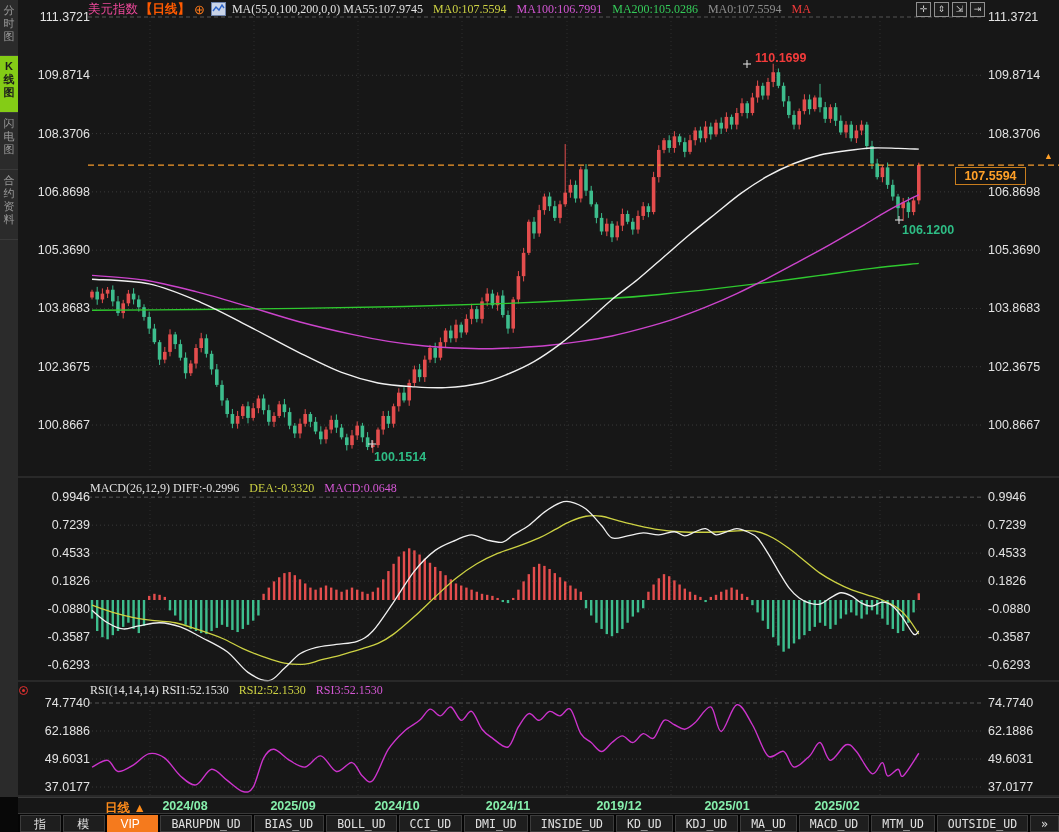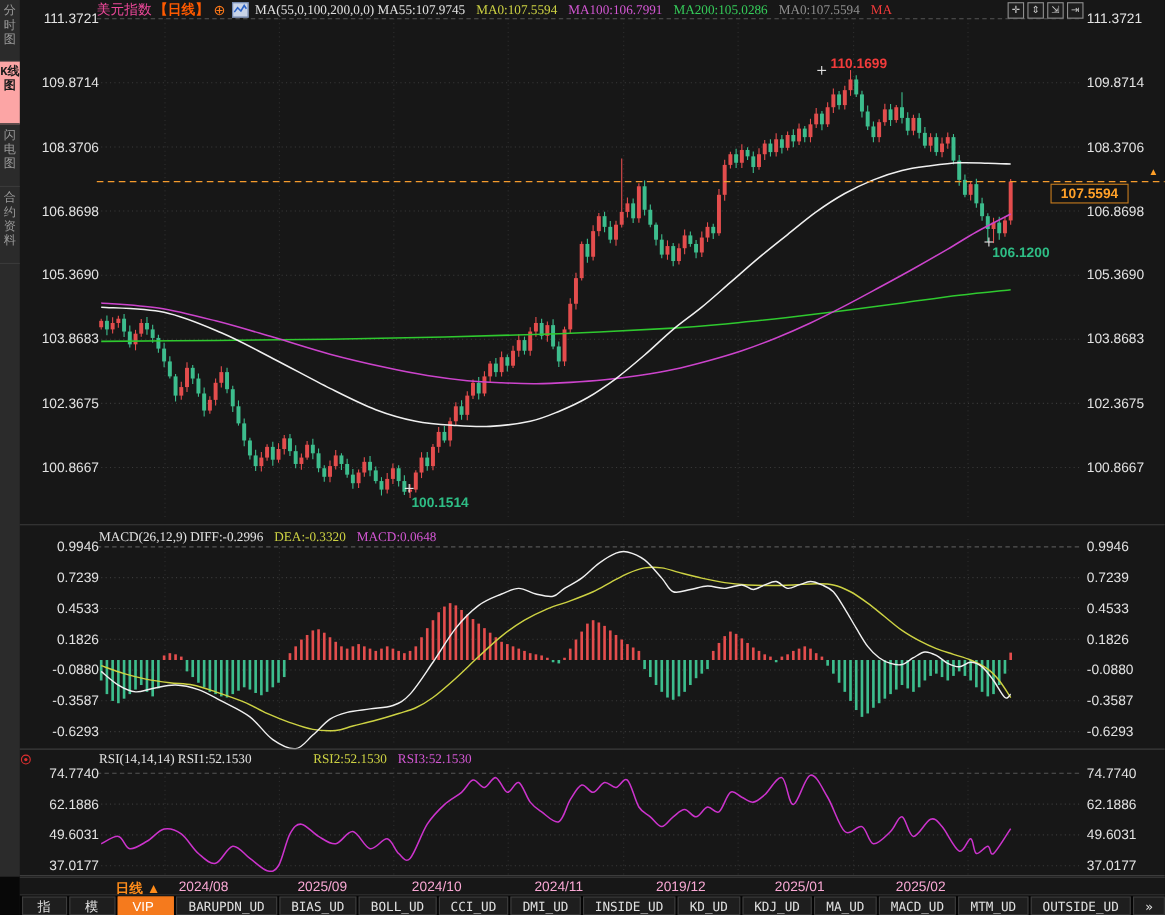--- a/index.html
+++ b/index.html
@@ -3,21 +3,21 @@
 <meta charset="utf-8">
 <style>
   html,body{margin:0;padding:0;background:#0b0b0b;}
   #app{position:relative;width:1059px;height:832px;background:#171717;overflow:hidden;
        font-family:"Liberation Sans",sans-serif;color:#ddd;font-size:12px;}
   .abs{position:absolute;}
   
   #sidebar{left:0;top:0;width:18px;height:832px;background:#2b2b2b;}
   .side-tab{width:18px;text-align:center;font-size:11px;line-height:13px;color:#9a9a9a;
             word-break:break-all;padding-top:4px;box-sizing:border-box;border-bottom:1px solid #3a3a3a;cursor:pointer;}
-  .side-tab.active{background:#fca5a5;color:#1c1c1c;font-weight:bold;font-family:Liberation Mono, monospace;}
+  .side-tab.active{background:#84cc16;color:#1c1c1c;font-weight:bold;}
   #sidebar-bottom-mask{left:0;top:797px;width:18px;height:35px;background:#080808;}
   
   #header{left:88px;top:1px;height:16px;display:flex;align-items:center;gap:6px;white-space:nowrap;}
   #header .t{font-size:12.5px;}
   .legend-row{display:flex;gap:10px;align-items:center;white-space:nowrap;}
   .legend-item{font-size:12px;font-family:Liberation Serif, serif;}
   #top-icons{right:74px;top:2px;display:flex;gap:3px;}
   .ticon{width:13px;height:13px;border:1px solid #8f8f8f;color:#c9c9c9;font-size:9px;line-height:13px;
          text-align:center;background:#1d1d1d;cursor:pointer;}
   .mini-chart-icon{display:inline-block;width:13px;height:12px;background:#c9d4e8;border:1px solid #6d83ad;position:relative;}
@@ -30,21 +30,21 @@
   #rsi-legend{left:90px;top:683px;}
   
   .ann{position:absolute;font-weight:bold;font-size:12.5px;}
   
   #price-box{left:955px;top:167px;width:69px;height:16px;border:1px solid #c87d1e;background:#141414;
              color:#ffa028;font-size:12.5px;font-weight:bold;text-align:center;line-height:16px;}
   #price-arrow{left:1044px;top:151px;color:#ffa028;font-size:9px;}
   
   #date-row{left:18px;top:797px;width:1041px;height:15px;border-top:1px solid #3a3a3a;background:#171717;}
   #period-label{position:absolute;left:87px;top:2px;color:#ff8c1a;font-weight:bold;font-size:12.5px;}
-  .date-label{position:absolute;top:1px;font-weight:normal;color:#f9a8d4;font-size:12.5px;transform:translateX(-50%);}
+  .date-label{position:absolute;top:1px;font-weight:bold;color:#86efac;font-size:12.5px;transform:translateX(-50%);}
   
   #toolbar{left:18px;top:813px;width:1041px;height:19px;background:#050505;border-top:1px solid #3a3a3a;
            display:flex;align-items:center;gap:2px;padding-left:2px;box-sizing:border-box;}
   .tb-btn{height:17px;line-height:16px;padding:0 10px;background:#1e1e1e;border:1px solid #3c3c3c;
           color:#e0e0e0;font-family:"DejaVu Sans Mono",monospace;font-size:11.5px;cursor:pointer;box-sizing:border-box;}
   .tb-btn.cjk{font-family:"Liberation Sans",sans-serif;font-size:12px;padding:0 13px;}
   .tb-btn.active{background:#f57a1d;border-color:#f57a1d;color:#fff;}
   #alarm-icon{left:19px;top:686px;width:7px;height:7px;border:1.5px solid #e03030;border-radius:50%;}
   #alarm-icon:after{content:"";position:absolute;left:2px;top:2px;width:3px;height:3px;background:#e03030;border-radius:50%;}
   svg{position:absolute;left:0;top:0;}
@@ -672,21 +672,21 @@
       <div class="axis-label axis-right" style="left: 988px; top: 780.027px;">37.0177</div>
     </div>
 
   <div id="macd-legend" class="abs legend-row">
       <span class="legend-item" style="color: rgb(226, 226, 226);">MACD(26,12,9) DIFF:-0.2996</span>
       <span class="legend-item" style="color: rgb(205, 210, 67);">DEA:-0.3320</span>
       <span class="legend-item" style="color: rgb(212, 87, 212);">MACD:0.0648</span>
     </div>
   <div id="rsi-legend" class="abs legend-row">
       <span class="legend-item" style="color: rgb(226, 226, 226);">RSI(14,14,14) RSI1:52.1530</span>
-      <span class="legend-item" style="color: rgb(205, 210, 67); margin-left: 46px;">RSI2:52.1530</span>
+      <span class="legend-item" style="color: rgb(205, 210, 67);">RSI2:52.1530</span>
       <span class="legend-item" style="color: rgb(212, 87, 212);">RSI3:52.1530</span>
     </div>
 
   <div id="annotation-layer">
       <div class="abs ann" style="left: 755px; top: 51px; color: rgb(242, 59, 59);">110.1699</div>
       <div class="abs ann" style="left: 374px; top: 450px; color: rgb(46, 189, 133);">100.1514</div>
       <div class="abs ann" style="left: 902px; top: 223px; color: rgb(46, 189, 133);">106.1200</div>
     </div>
 
   <div id="price-box" class="abs" style="top: 167px;">107.5594</div>

